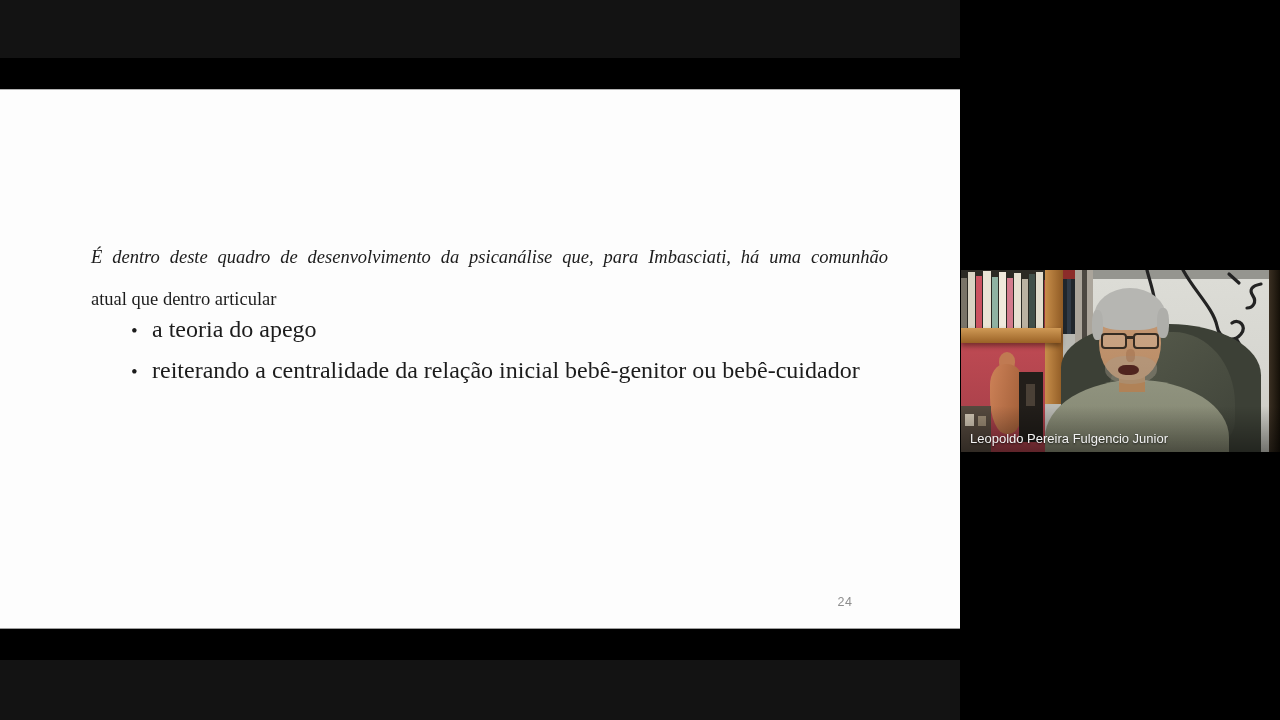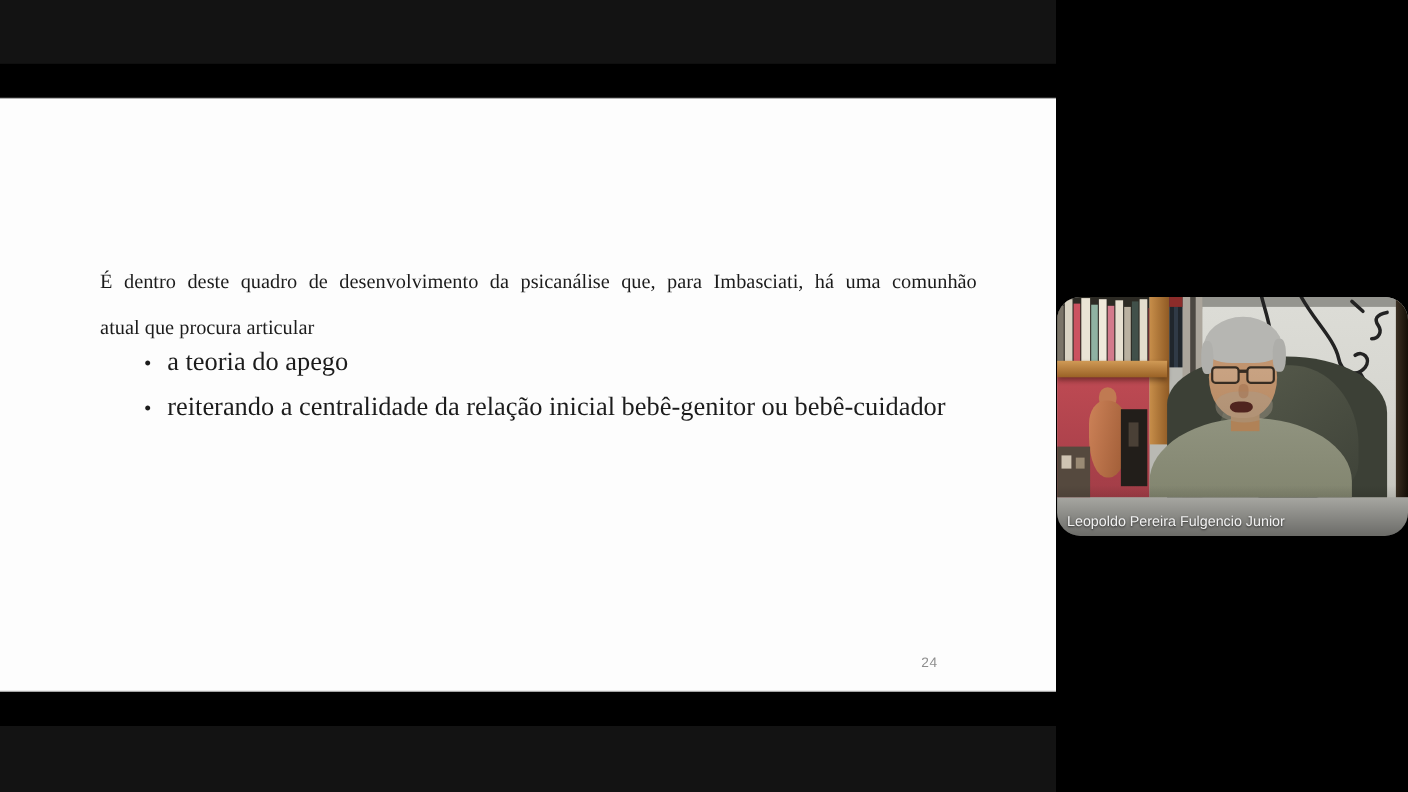--- a/index.html
+++ b/index.html
@@ -8,33 +8,33 @@
   
   .strip{position:absolute;left:0;width:960px;background:#131313;}
   .strip.top{top:0;height:58px;}
   .strip.bottom{top:660px;height:60px;}
 
   
   .slide{position:absolute;left:0;top:89px;width:960px;height:540px;
          background:#fdfdfd;border-top:1px solid #b3b3b3;border-bottom:1px solid #9e9e9e;
          font-family:"Liberation Serif", serif;color:#1c1c1c;}
   .para{position:absolute;left:91px;top:146px;width:797px;font-size:18.5px;line-height:42px;}
-  .para .l1{text-align:justify;text-align-last:justify;white-space:nowrap;}
+  .para .l1{text-align:justify;text-align-last:justify;white-space:nowrap;font-style:italic;}
   .para .l2{text-align:left;white-space:nowrap;}
   .bullets{position:absolute;left:131px;top:219px;margin:0;padding:0;list-style:none;
            font-size:24px;line-height:41.4px;}
   .bullets li{position:relative;padding-left:21px;white-space:nowrap;}
   .bullets li::before{content:"\2022";position:absolute;left:0;top:0;font-size:0.8em;line-height:inherit;
                       transform:translateY(1px);}
   .pageno{position:absolute;left:800px;top:505px;width:90px;text-align:center;
           font-family:"Liberation Sans", sans-serif;font-size:12.5px;color:#8d8d8d;letter-spacing:.5px;}
 
   
-  .video{position:absolute;left:961px;top:270px;width:319px;height:217px;overflow:hidden;
-         background:#b9b9b3;border-radius:21px;}
+  .video{position:absolute;left:961px;top:270px;width:319px;height:182px;overflow:hidden;
+         background:#b9b9b3;}
   .video .wall-top{position:absolute;left:114px;top:0;width:205px;height:11px;background:#95958f;}
   .video .whiteboard{position:absolute;left:132px;top:9px;width:176px;height:173px;
         background:linear-gradient(180deg,#dcdcd6 0%,#d6d6d0 55%,#c6c6be 100%);}
   .video .wb-frame{position:absolute;left:308px;top:0;width:11px;height:182px;
         background:linear-gradient(90deg,#3a2f22,#151008);}
   .video .wall-strip{position:absolute;left:114px;top:0;width:18px;height:182px;background:#aba59b;}
   .video .pole{position:absolute;left:121px;top:0;width:5px;height:72px;background:#4c4842;}
   .video .swirls{position:absolute;left:0;top:0;z-index:3;}
 
   .video .books{position:absolute;left:0;top:0;width:84px;height:64px;background:#2c2a24;
@@ -94,21 +94,21 @@
 </style>
 </head>
 <body>
 
 <div class="strip top"></div>
 <div class="strip bottom"></div>
 
 <div class="slide">
   <div class="para">
     <div class="l1">É dentro deste quadro de desenvolvimento da psicanálise que, para Imbasciati, há uma comunhão</div>
-    <div class="l2">atual que procura articular</div>
+    <div class="l2">atual que dentro articular</div>
   </div>
   <ul class="bullets">
     <li>a teoria do apego</li>
     <li>reiterando a centralidade da relação inicial bebê-genitor ou bebê-cuidador</li>
   </ul>
   <div class="pageno">24</div>
 </div>
 
 <div class="video">
   <div class="wall-top"></div>

